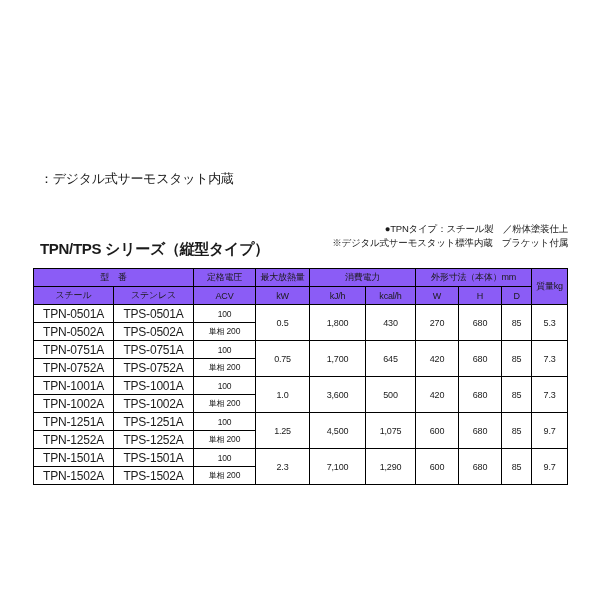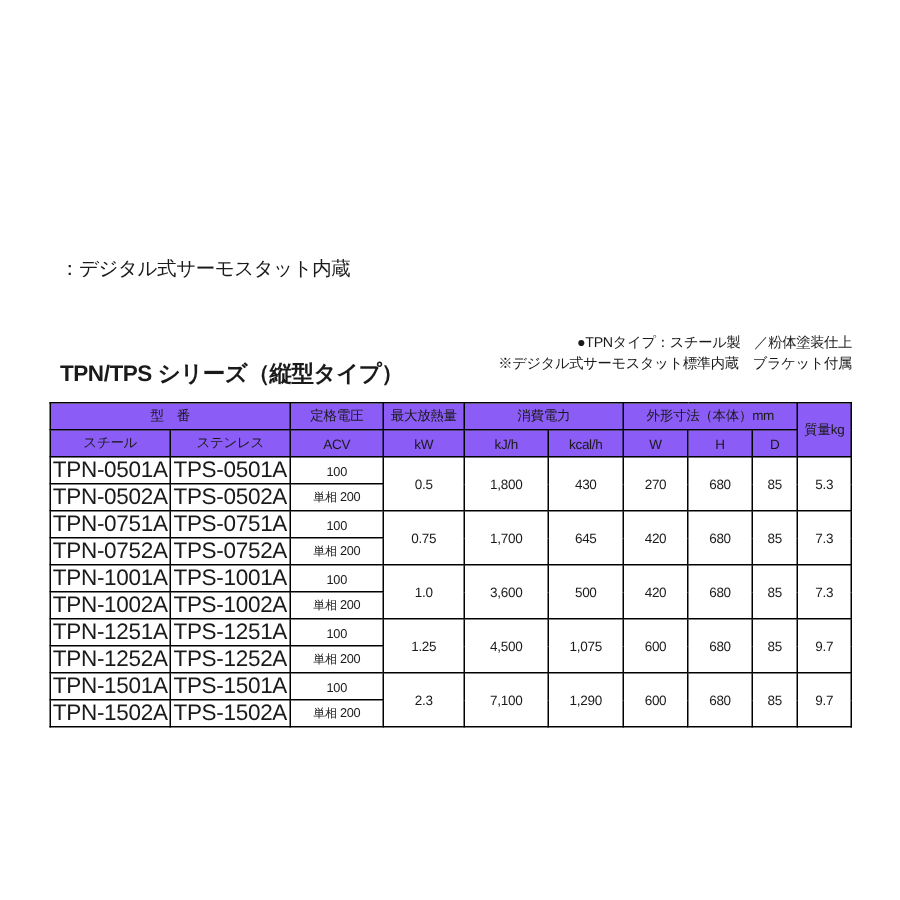--- a/index.html
+++ b/index.html
@@ -86,21 +86,21 @@
     font-weight: normal;
     letter-spacing: -0.2px;
   }
   .hdr1 td, .hdr2 td {
     background: #8b5cf6;
     font-weight: bold;
     font-size: 9px;
   }
   .hdr1 td { height: 13px; }
   .hdr2 td { height: 14px; }
-  .model-cell { font-size: 15px; }
+  .model-cell { font-size: 12px; }
   .volt-cell { font-size: 8.5px; }
   .volt-cell .ph { font-size: 8px; }
   tr.row td { background: #ffffff; }
 
   
 </style>
 </head>
 <body>
 
 <div class="page">

